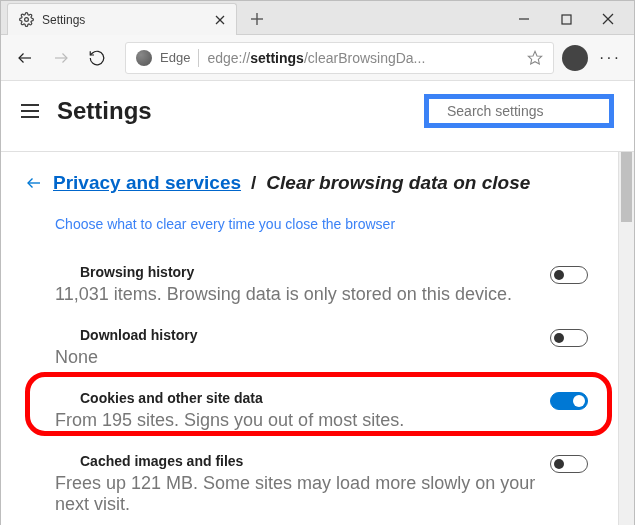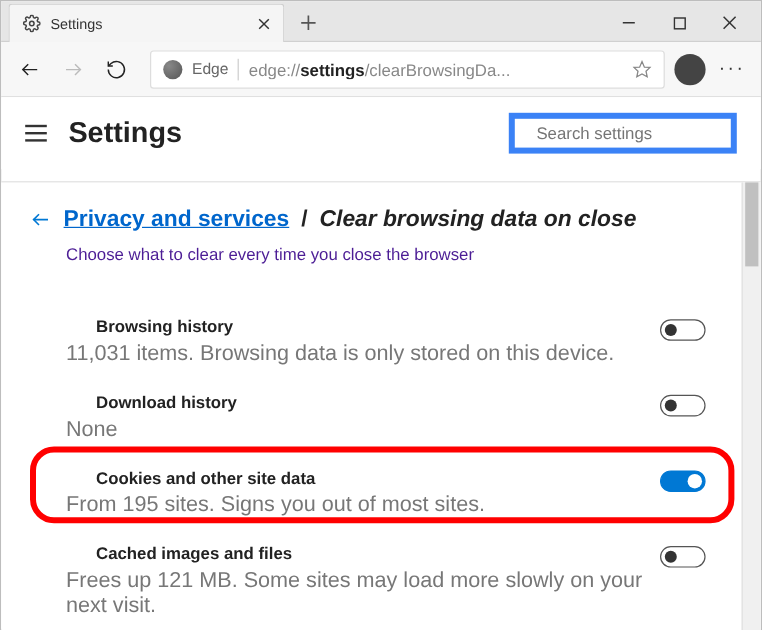--- a/index.html
+++ b/index.html
@@ -32,26 +32,26 @@
   .pagetitle { font-size: 24px; font-weight: 600; color: #222; }
   .searchbox { width: 190px; height: 34px; border: 5px solid #3b82f6; display: flex; align-items: center; padding: 0 10px; gap: 8px; }
   .searchbox input { border: none; outline: none; font-size: 14px; flex: 1; color: #555; background: transparent; }
   .content-wrap { position: relative; height: calc(525px - 34px - 46px - 60px - 2px); background: #fff; border-top: 1px solid #e0e0e0; display: flex; margin-top: 10px; }
   .content { flex: 1; padding: 20px 30px 20px 24px; overflow: hidden; }
   .scrollbar { width: 16px; background: #f0f0f0; position: relative; border-left: 1px solid #e0e0e0; }
   .scroll-thumb { position: absolute; top: 0; left: 2px; right: 2px; height: 70px; background: #c0c0c0; }
   .scroll-arrow { position: absolute; left: 0; right: 0; height: 16px; display: flex; align-items: center; justify-content: center; font-size: 10px; color: #666; }
   .scroll-arrow.up { top: -2px; }
   .scroll-arrow.down { bottom: -2px; }
-  .breadcrumb { display: flex; align-items: center; gap: 10px; margin-bottom: 10px; }
+  .breadcrumb { display: flex; align-items: center; gap: 10px; margin-bottom: 22px; }
   .backlink { color: #0078d4; }
   .bc-link { color: #0066cc; font-size: 19px; font-weight: 600; text-decoration: underline; }
   .bc-sep { font-size: 19px; font-weight: 600; color: #222; }
   .bc-current { font-size: 19px; font-weight: 600; color: #222; font-style: italic; }
-  .desc { font-size: 14px; color: #4c1d95; margin-bottom: 38px; padding-left: 30px; }
+  .desc { font-size: 14px; color: #3b82f6; margin-bottom: 26px; padding-left: 30px; }
   .setting-row { display: flex; align-items: flex-start; justify-content: space-between; padding: 6px 0 16px 30px; position: relative; }
   .setting-text .stitle { font-size: 14px; font-weight: 700; color: #222; margin-bottom: 4px; margin-left: 25px; }
   .setting-text .ssub { font-size: 18px; color: #777; }
   .toggle { width: 38px; height: 18px; border-radius: 10px; position: relative; margin-top: 2px; flex-shrink: 0; }
   .toggle.off { background: #fff; border: 1px solid #555; }
   .toggle.off .knob { width: 10px; height: 10px; background: #333; border-radius: 50%; position: absolute; left: 3px; top: 3px; }
   .toggle.on { background: #0078d4; border: 1px solid #0078d4; }
   .toggle.on .knob { width: 12px; height: 12px; background: #fff; border-radius: 50%; position: absolute; right: 2px; top: 2px; }
   .highlight-box { position: absolute; border: 5px solid #ff0000; border-radius: 20px; left: 24px; right: 22px; top: 220px; height: 64px; pointer-events: none; }
   svg { display: block; }

